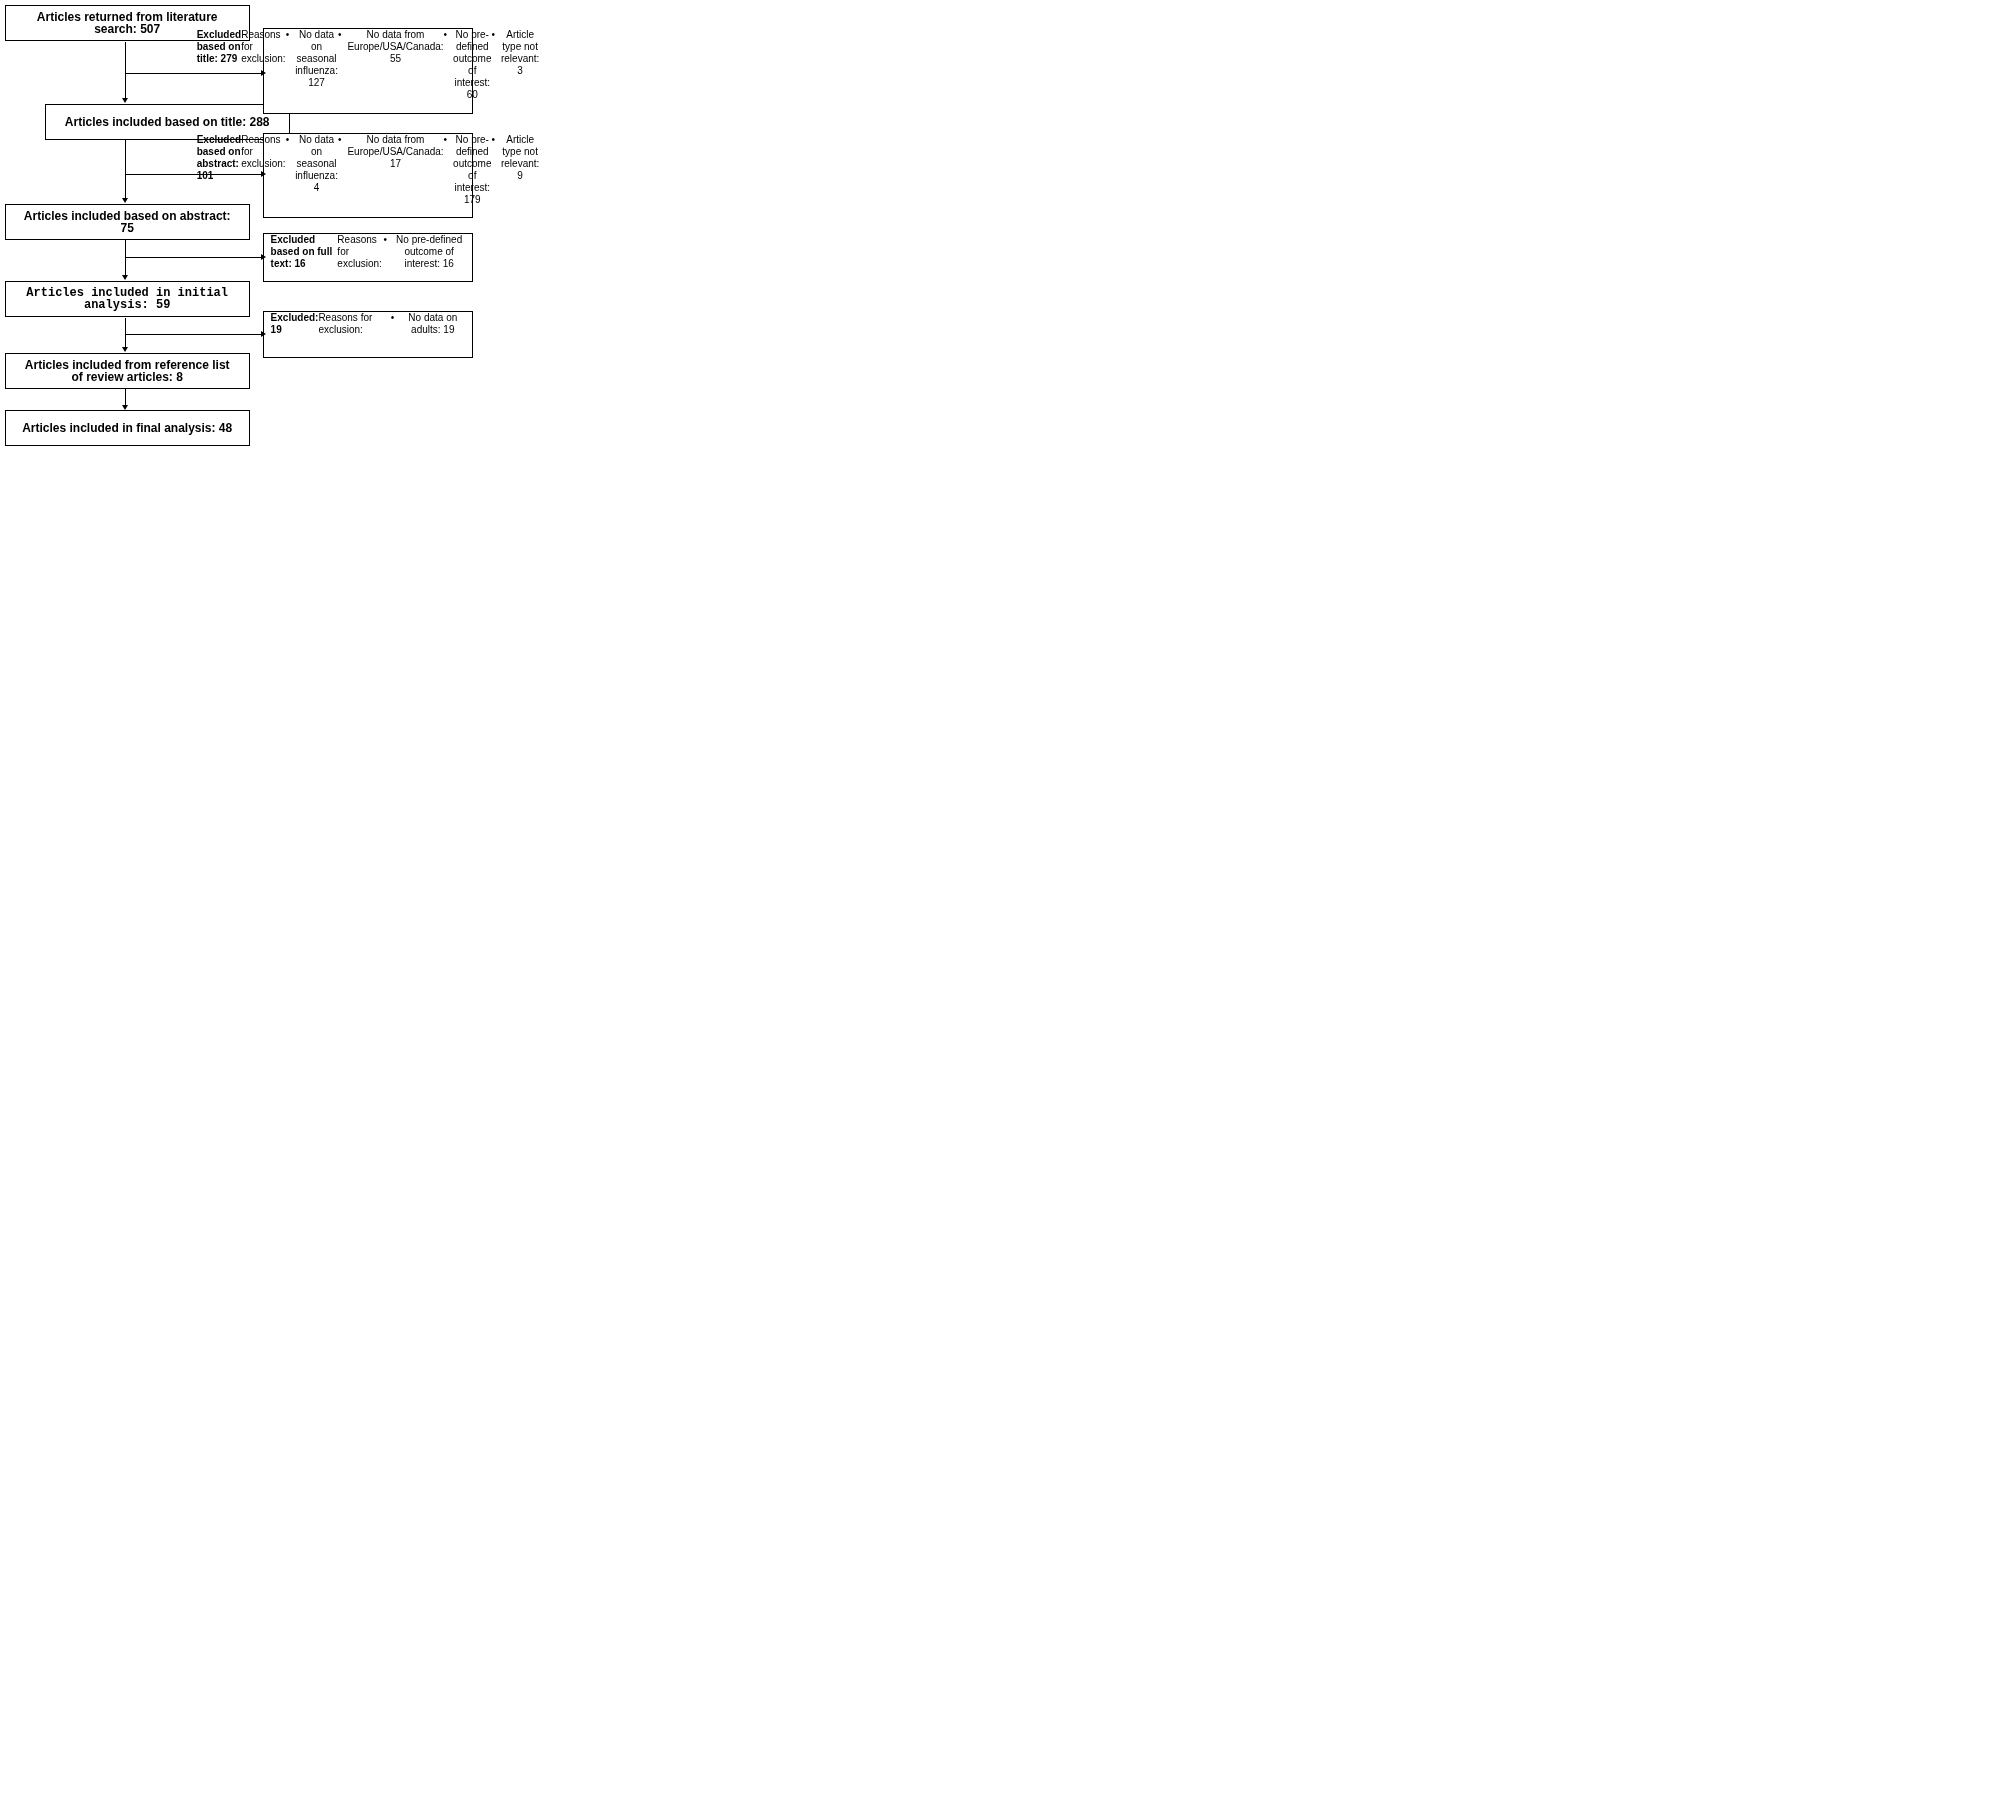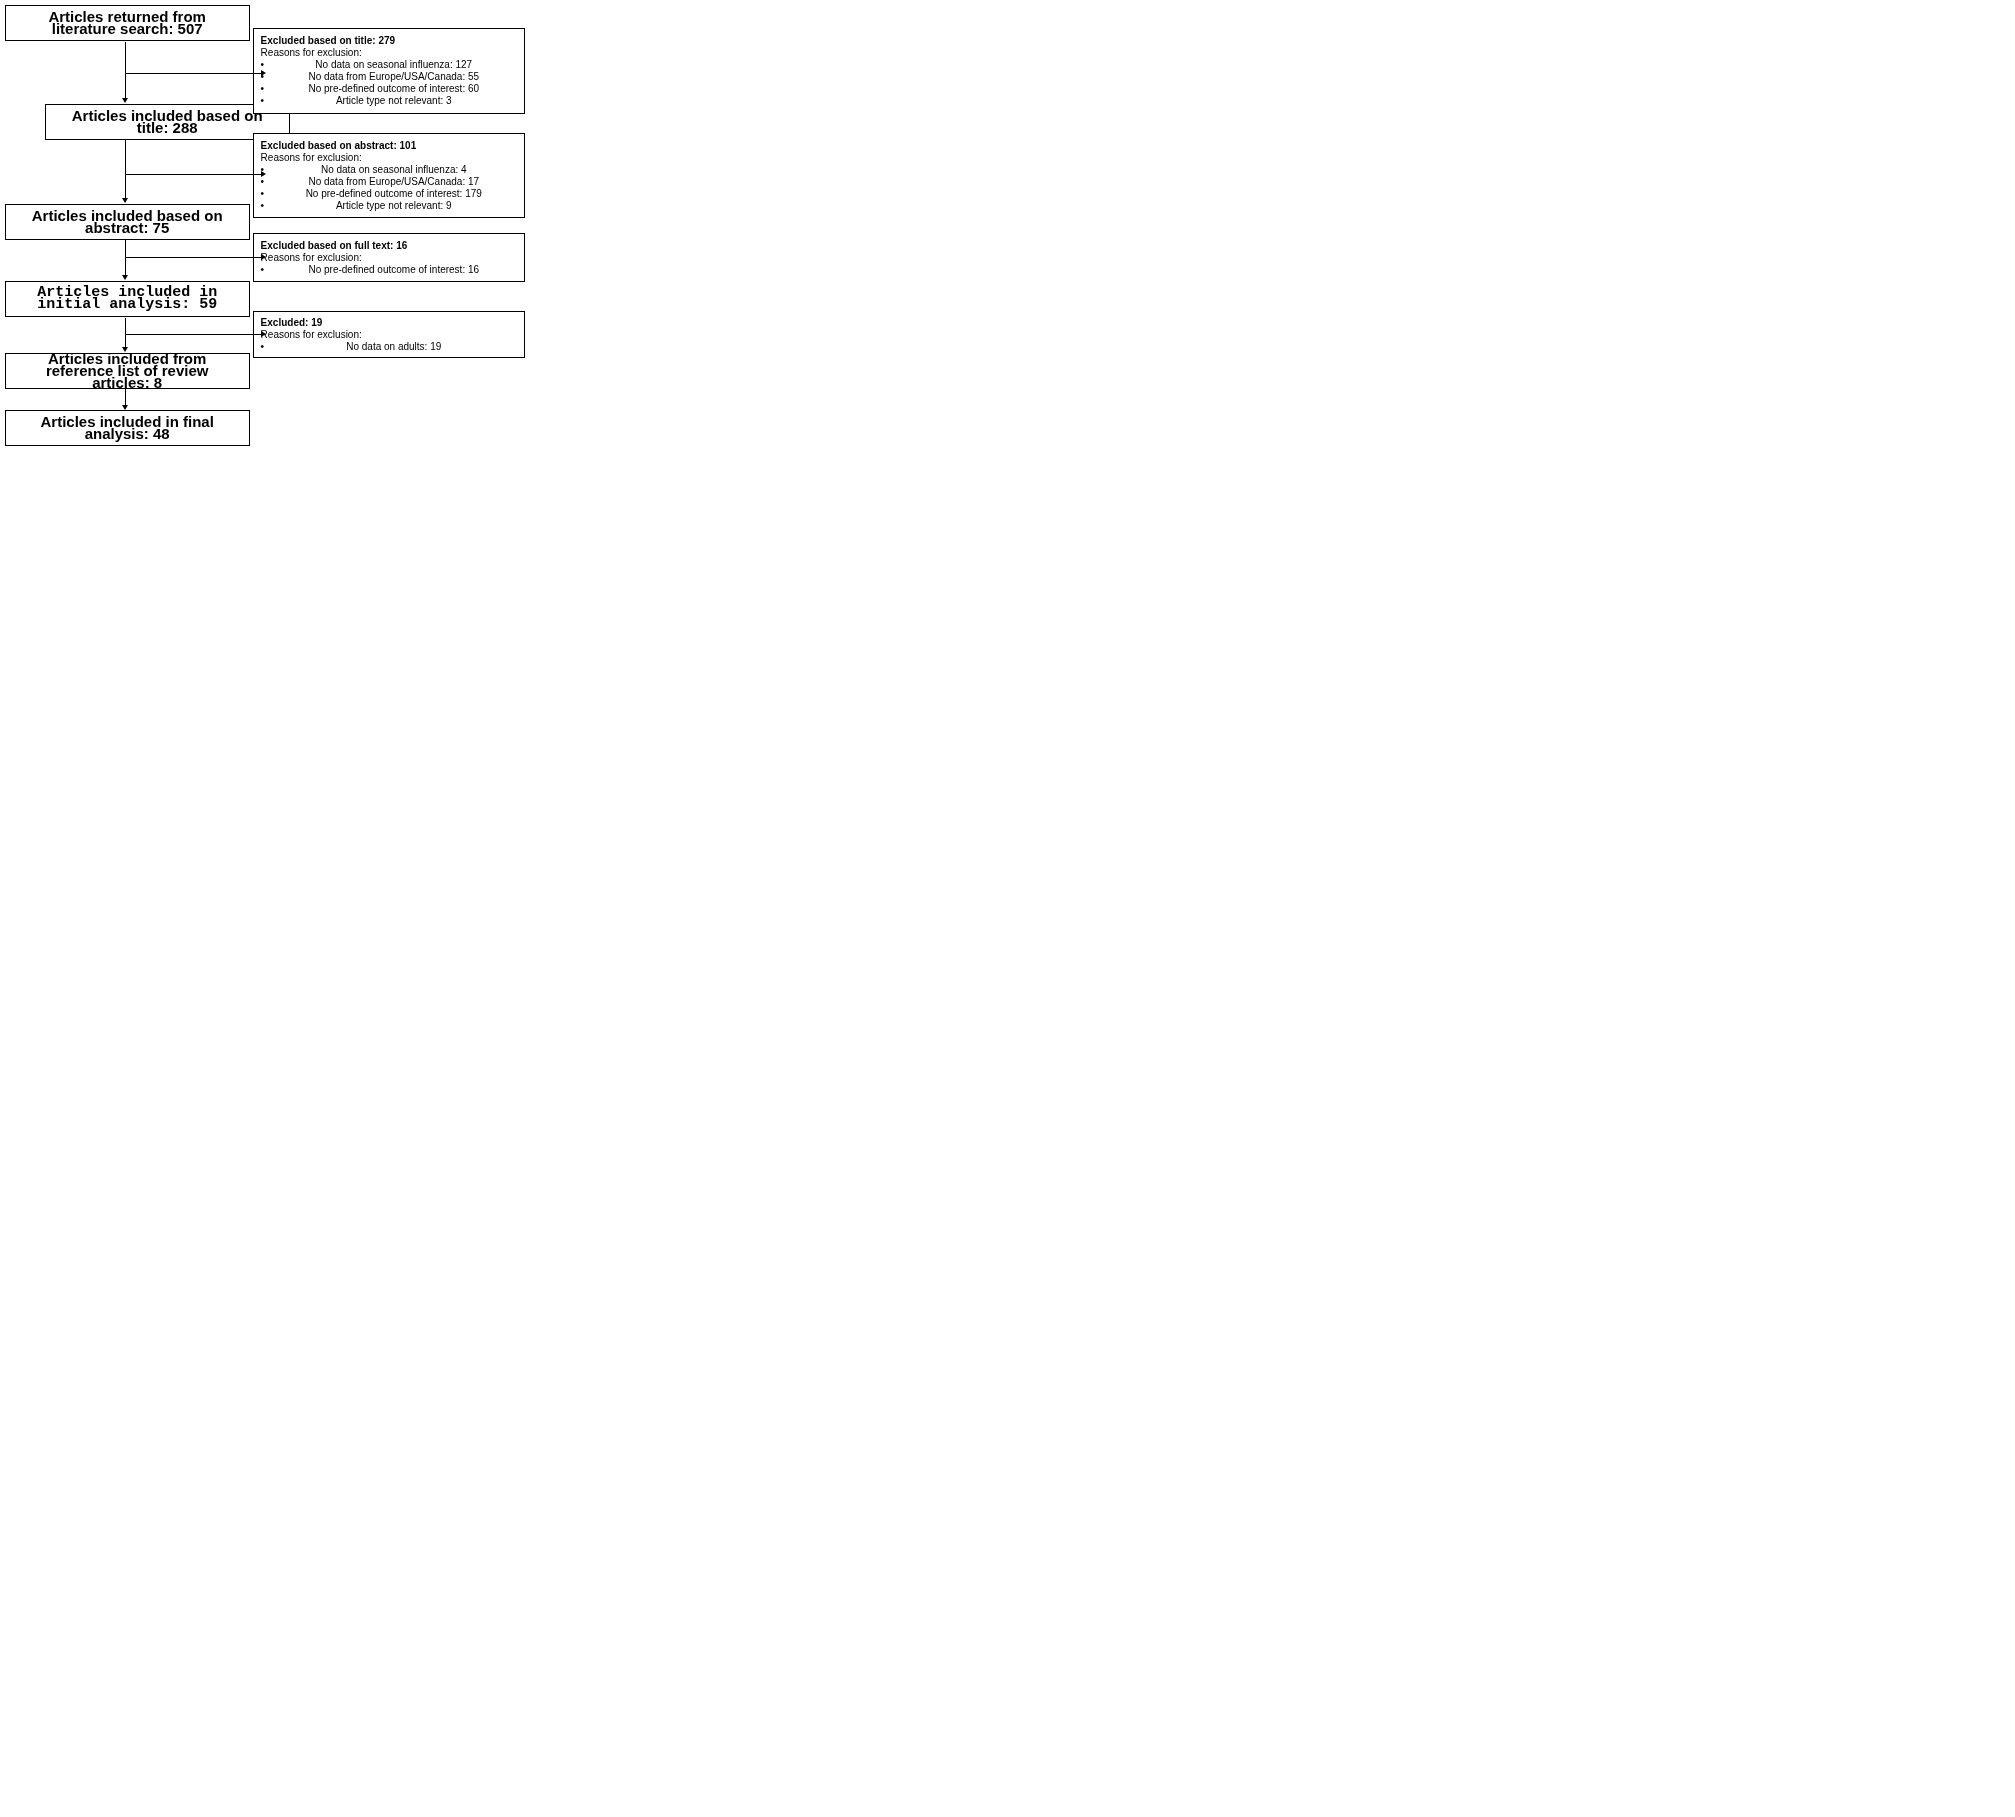--- a/index.html
+++ b/index.html
@@ -20,37 +20,37 @@
     left: 4.7px;
     width: 245px;
     height: 36px;
     border: 1.4px solid #000000;
     box-sizing: border-box;
     background: #ffffff;
     display: flex;
     align-items: center;
     justify-content: center;
     text-align: center;
-    font-size: 15px;
+    font-size: 12px;
     font-weight: bold;
     line-height: 12.3px;
   }
   .flow-box .lbl {
     display: inline-block;
     max-width: 218px;
   }
   .excl-box {
     position: absolute;
-    left: 253px;
-    width: 272px;
+    left: 263px;
+    width: 210px;
     border: 1.4px solid #000000;
     box-sizing: border-box;
     background: #ffffff;
     display: flex;
-    flex-direction: column;
+    flex-direction: row;
     justify-content: center;
     padding: 0 6.6px;
     font-size: 10px;
     line-height: 12px;
   }
   .excl-title { font-weight: bold; }
   .bline { display: flex; }
   .bdot { width: 9.5px; flex: 0 0 9.5px; }
   .btext { flex: 1; text-align: center; }
   .vline {

